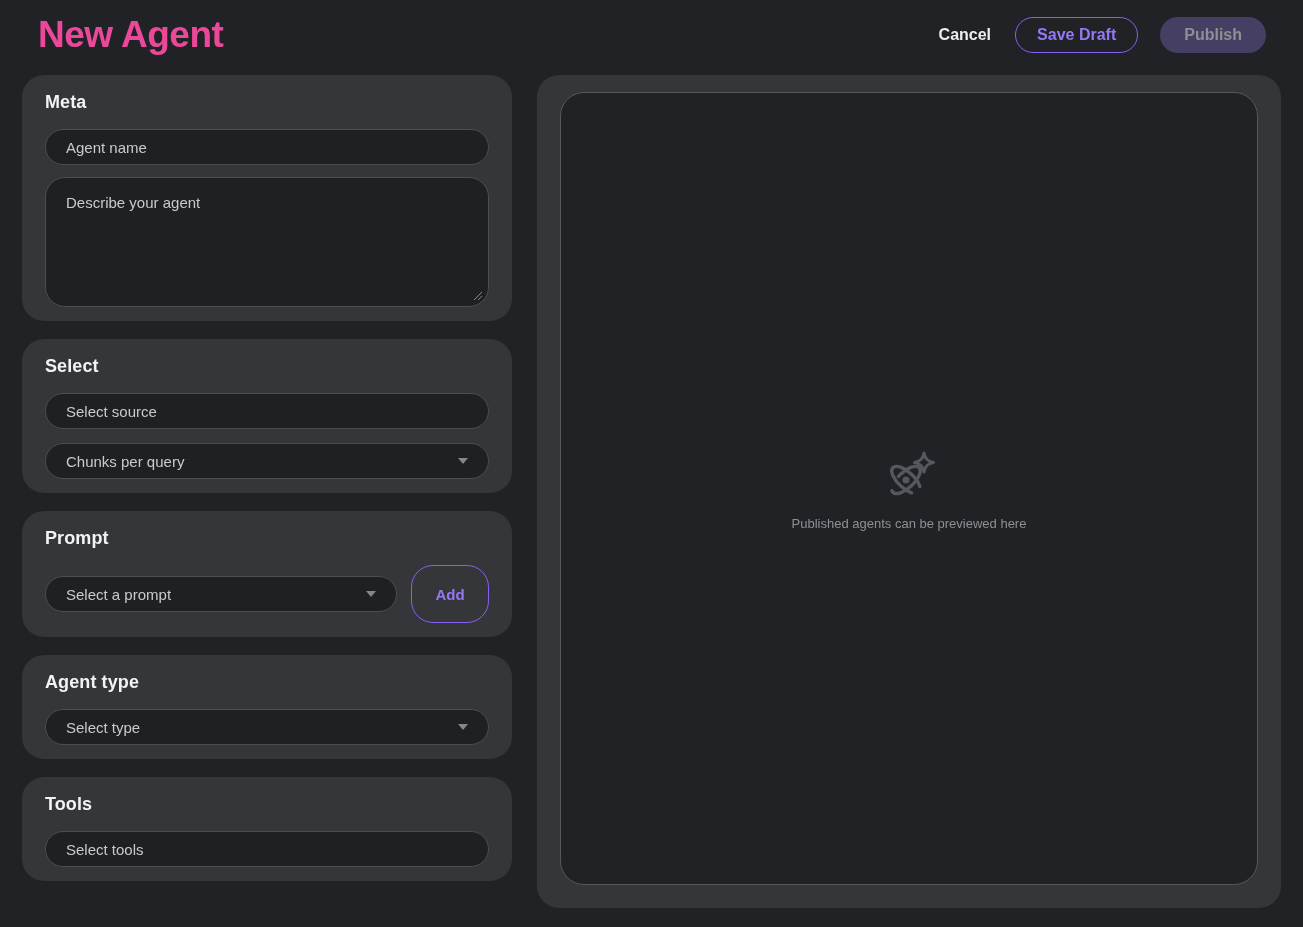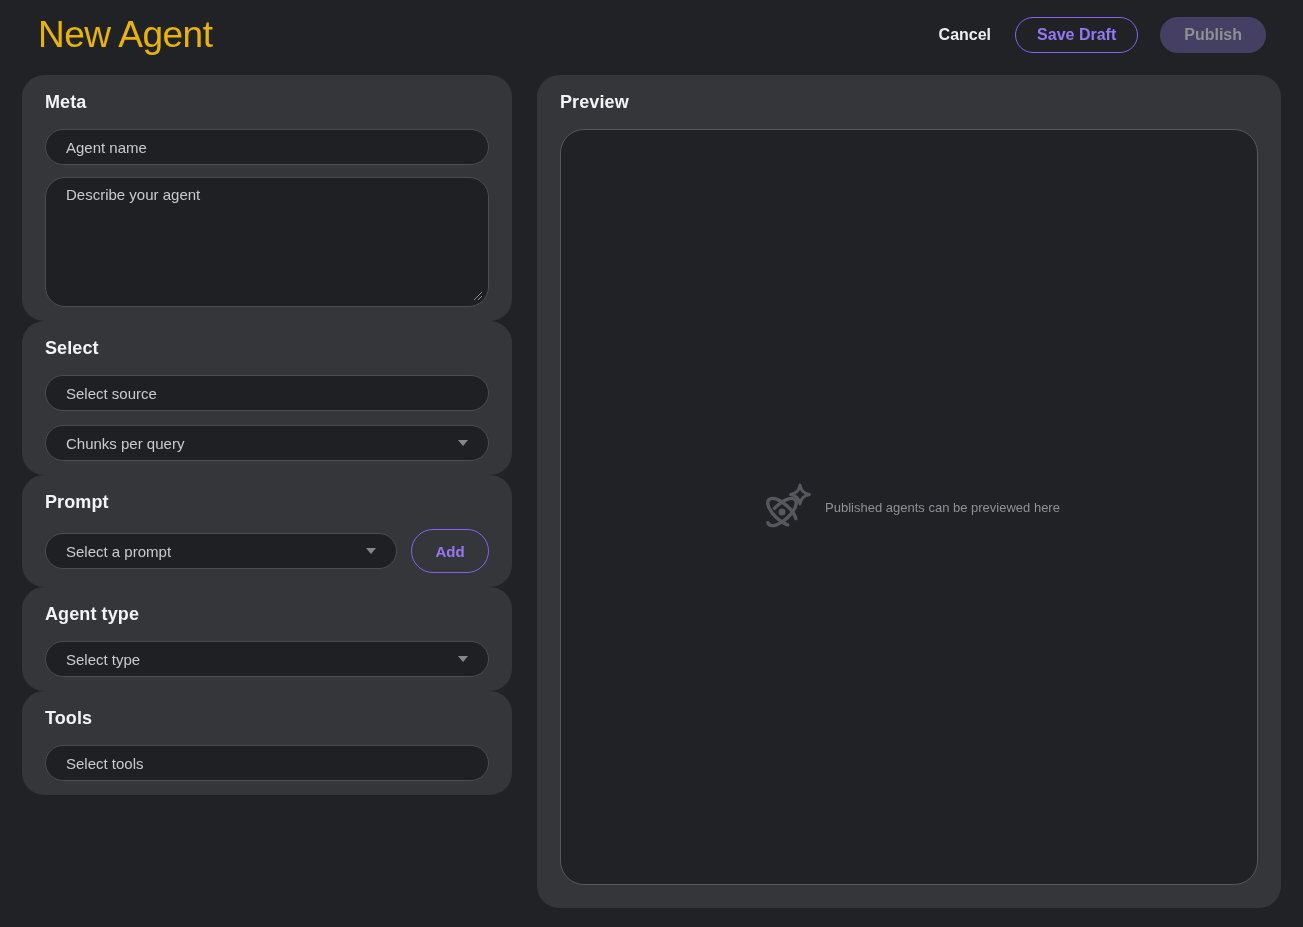--- a/index.html
+++ b/index.html
@@ -22,21 +22,21 @@
     font-family:"Liberation Sans","DejaVu Sans",sans-serif;
     color:#e9eaec;
   }
   
   .header{
     height:70px;
     display:flex;align-items:center;justify-content:space-between;
     padding:0 37px 0 38px;
   }
   .page-title{
-    font-size:37px;font-weight:400;letter-spacing:-0.5px;color:#eab308;
+    font-size:37px;font-weight:700;letter-spacing:-0.5px;color:#ec4899;
   }
   .header-actions{display:flex;align-items:center;gap:22px;}
   .btn{
     height:36px;border-radius:18px;
     display:inline-flex;align-items:center;justify-content:center;
     font-size:16px;font-weight:600;cursor:pointer;border:none;background:none;
     font-family:inherit;
   }
   .btn-ghost{color:#eceded;padding:0 2px;}
   .btn-outline{
@@ -49,21 +49,21 @@
   }
   
   .main{
     display:flex;gap:25px;
     padding:5px 22px 0 22px;
     height:838px;
     align-items:stretch;
   }
   .left-col{
     width:490px;flex:0 0 490px;
-    display:flex;flex-direction:column;
+    display:flex;flex-direction:column;gap:18px;
   }
   .card{
     background:var(--card-bg);
     border-radius:22px;
     padding:17px 23px 14px 23px;
   }
   .card h2{
     font-size:18px;font-weight:700;color:var(--heading);
     margin-bottom:16px;letter-spacing:0.1px;
   }
@@ -76,57 +76,57 @@
     display:flex;align-items:center;
     padding:0 20px;
     font-size:15px;color:var(--placeholder);
   }
   input.field{outline:none;font-family:inherit;}
   input.field::placeholder,textarea::placeholder{color:var(--placeholder);opacity:1;}
   .field + .field, .field-gap{margin-top:12px;}
   .textarea-wrap{position:relative;margin-top:12px;}
   textarea.field{
     height:130px;border-radius:20px;resize:none;outline:none;
-    padding:8px 20px;display:block;font-family:inherit;font-size:15px;
+    padding:16px 20px;display:block;font-family:inherit;font-size:15px;
   }
   .resize-handle{
     position:absolute;right:6px;bottom:6px;width:11px;height:11px;
     cursor:nwse-resize;
   }
   .select{justify-content:space-between;cursor:pointer;}
   .caret{
     width:0;height:0;
     border-left:5.5px solid transparent;
     border-right:5.5px solid transparent;
     border-top:6.5px solid #85878b;
     flex:0 0 auto;margin-left:12px;
   }
   
   .prompt-row{display:flex;gap:14px;align-items:center;}
   .prompt-row .select{flex:1;}
   .add-btn{
-    flex:0 0 78px;height:44px;border-radius:22px;
+    flex:0 0 78px;height:58px;border-radius:22px;
     border:1.5px solid var(--accent);color:#9678f5;
     background:transparent;font-size:15px;font-weight:600;cursor:pointer;
     display:flex;align-items:center;justify-content:center;
     font-family:inherit;
   }
   
   .preview-card{
     flex:1;display:flex;flex-direction:column;
     padding:17px 23px 23px 23px;
   }
   .preview-panel{
     flex:1;
     background:var(--page-bg);
     border:1px solid #55575b;
     border-radius:24px;
     display:flex;flex-direction:column;align-items:center;justify-content:center;
   }
-  .preview-empty{display:flex;align-items:center;gap:13px;}
+  .preview-empty{display:flex;flex-direction:column;align-items:center;gap:13px;}
   .agent-icon{color:var(--icon-grey);}
   .preview-caption{font-size:13px;color:var(--muted);}
 </style>
 </head>
 <body>
 
 <div class="header">
   <div class="page-title">New Agent</div>
   <div class="header-actions">
     <button class="btn btn-ghost">Cancel</button>
@@ -180,21 +180,20 @@
     </div>
 
     <div class="card">
       <h2>Tools</h2>
       <input class="field" type="text" placeholder="Select tools" style="">
     </div>
 
   </div>
 
   <div class="card preview-card">
-    <h2>Preview</h2>
     <div class="preview-panel">
       <div class="preview-empty">
         <svg class="agent-icon" width="54" height="56" viewBox="0 0 54 56" fill="none">
           <g stroke="currentColor" stroke-width="3.4" stroke-linecap="round" fill="none">
             <ellipse cx="24" cy="33" rx="18" ry="8" transform="rotate(-43 24 33)" stroke-dasharray="70 16" stroke-dashoffset="26"></ellipse>
             <ellipse cx="24" cy="33" rx="18" ry="8" transform="rotate(43 24 33)" stroke-dasharray="70 16" stroke-dashoffset="-8"></ellipse>
           </g>
           <circle cx="24" cy="33" r="3.5" fill="currentColor"></circle>
           <path d="M42 6 C43.3 12 45.5 14.2 51.5 15.5 C45.5 16.8 43.3 19 42 25 C40.7 19 38.5 16.8 32.5 15.5 C38.5 14.2 40.7 12 42 6 Z" stroke="currentColor" stroke-width="3" stroke-linejoin="round" fill="none"></path>
         </svg>

